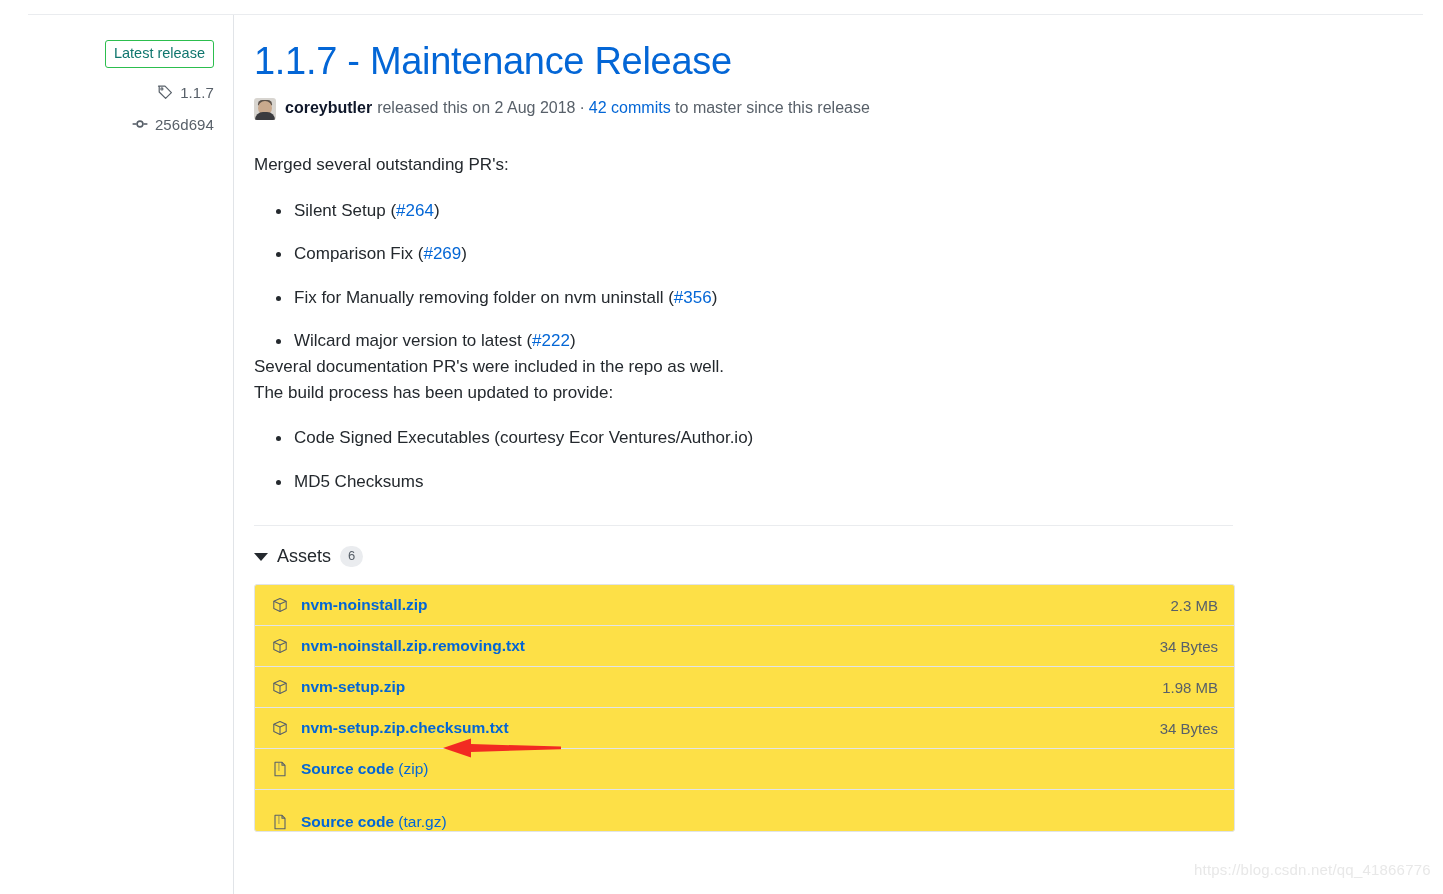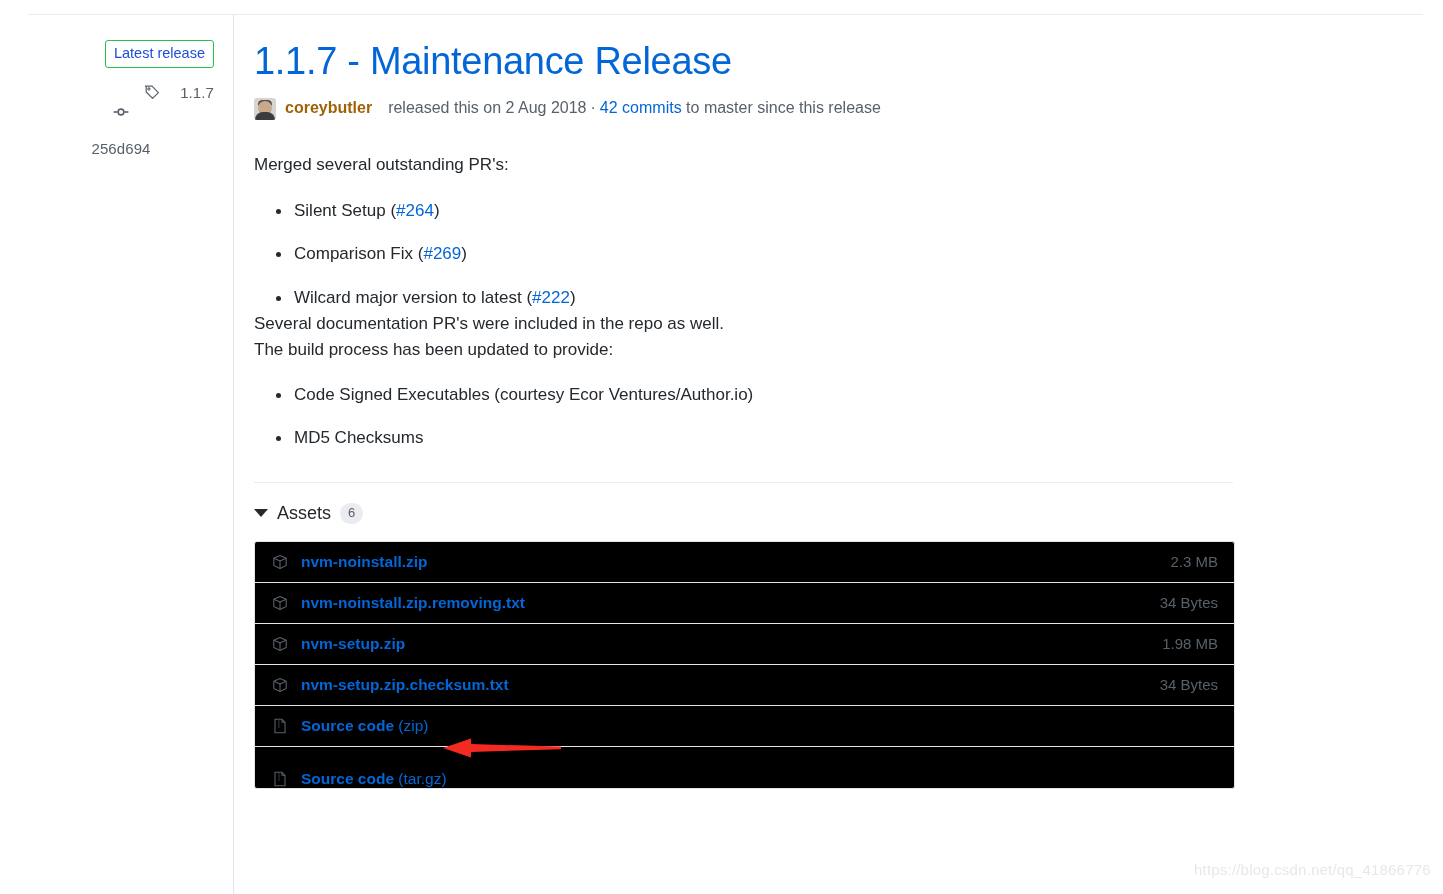--- a/index.html
+++ b/index.html
@@ -44,37 +44,37 @@
     position: absolute;
     left: 28px;
     top: 40px;
     width: 186px;
     text-align: right;
   }
   .latest-release-badge {
     display: inline-block;
     border: 1px solid #2cbe4e;
     border-radius: 3px;
-    color: #1d4ed8;
+    color: #0f766e;
     font-size: 14.5px;
     line-height: 1;
     padding: 5px 8px 6px 8px;
     background: #fff;
     white-space: nowrap;
   }
   .side-meta {
     margin-top: 16px;
     font-size: 15px;
     color: #586069;
     display: flex;
     justify-content: flex-end;
     align-items: center;
-    gap: 20px;
-  }
-  .side-meta.second { margin-top: 3px; flex-direction: column; }
+    gap: 7px;
+  }
+  .side-meta.second { margin-top: 15px; }
   .side-meta .ic { display: inline-flex; align-items: center; }
   .side-meta .txt { letter-spacing: .1px; }
 
   
   .main {
     position: absolute;
     left: 254px;
     top: 40px;
     width: 990px;
   }
@@ -118,21 +118,21 @@
     border-radius: 7px 7px 3px 3px;
     background: #5a5048;
   }
   .avatar .body {
     position: absolute;
     left: 1px; bottom: 0;
     width: 20px; height: 8px;
     border-radius: 9px 9px 0 0;
     background: #3b3b3f;
   }
-  .byline .author { font-weight: bold; color: #a16207; margin-right: 16px; text-align: center; }
+  .byline .author { font-weight: bold; color: #0f172a; margin-right: 5px; text-align: center; }
   .byline .sep { margin: 0 4px; }
   a.lnk { color: #0366d6; text-decoration: none; }
 
   .body-text {
     margin-top: 32px;
     font-size: 17px;
     line-height: 1.55;
     color: #24292e;
   }
   .body-text p { margin: 0 0 0 0; }
@@ -191,21 +191,21 @@
     font-size: 13px;
     padding: 2px 8px 3px 8px;
     line-height: 1.2;
   }
 
   .asset-table {
     margin-top: 17px;
     width: 979px;
     border: 1px solid #e1e4e8;
     border-radius: 3px;
-    background: #000000;
+    background: #fde047;
     overflow: hidden;
   }
   .asset-row {
     display: flex;
     align-items: center;
     height: 41px;
     padding: 0 16px;
     border-bottom: 1px solid #e1e4e8;
     box-sizing: border-box;
   }
@@ -315,20 +315,23 @@
       <p>Merged several outstanding PR's:</p>
 
       <ul class="bullets">
         <li>
           <span>Silent Setup (</span><a class="lnk" href="#">#264</a><span>)</span>
         </li>
         <li>
           <span>Comparison Fix (</span><a class="lnk" href="#">#269</a><span>)</span>
         </li>
         <li>
+          <span>Fix for Manually removing folder on nvm uninstall (</span><a class="lnk" href="#">#356</a><span>)</span>
+        </li>
+        <li>
           <span>Wilcard major version to latest (</span><a class="lnk" href="#">#222</a><span>)</span>
         </li>
       </ul>
 
       <p class="para">Several documentation PR's were included in the repo as well.</p>
       <p class="para">The build process has been updated to provide:</p>
 
       <ul class="bullets">
         <li>Code Signed Executables (courtesy Ecor Ventures/Author.io)</li>
         <li>MD5 Checksums</li>

